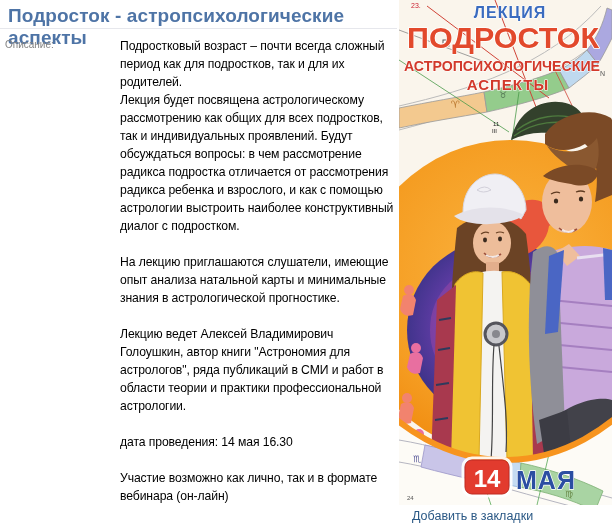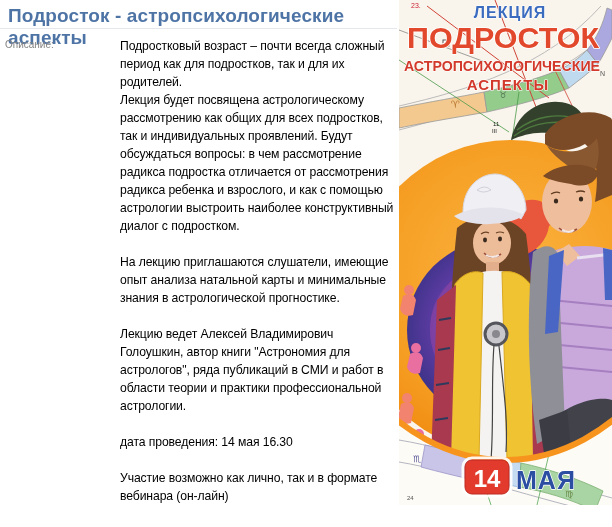--- a/index.html
+++ b/index.html
@@ -203,14 +203,15 @@
 
       <g>
         <rect x="64" y="458" width="48" height="38" rx="9" fill="none" stroke="#ffffff" stroke-width="3" opacity="0.9"></rect>
         <rect x="66" y="460" width="44" height="34" rx="7" fill="#e23b2e" stroke="#c02a20" stroke-width="1"></rect>
         <text x="88" y="487" text-anchor="middle" font-size="24" font-weight="bold" fill="#ffffff" font-family="Liberation Sans, sans-serif">14</text>
         <text x="117" y="489" font-size="25" font-weight="bold" fill="#2b4ea2" stroke="#ffffff" stroke-width="1.4" stroke-linejoin="round" style="paint-order:stroke fill" letter-spacing="1" font-family="Liberation Sans, sans-serif">МАЯ</text>
       </g>
     </svg>
   </div>
 
+  <a class="bookmark-link" href="#">Добавить в закладки</a>
 
 </div>
 
 </body></html>

